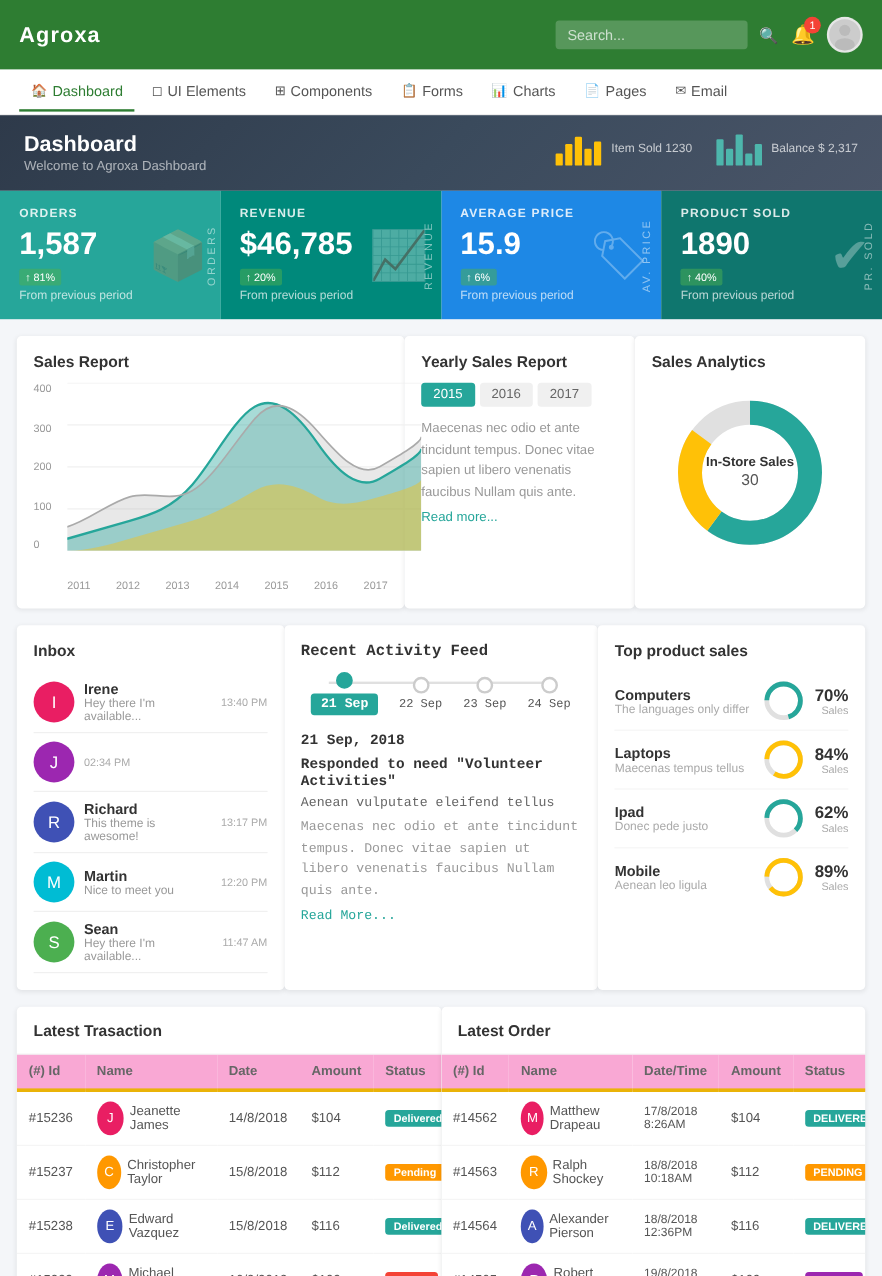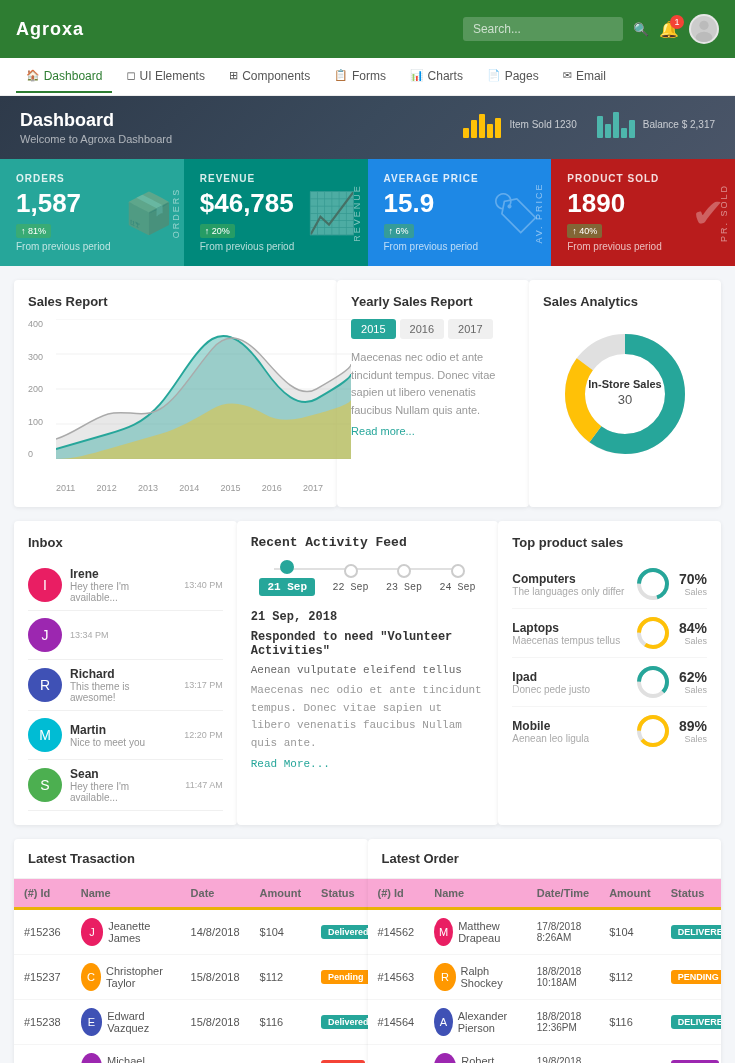--- a/index.html
+++ b/index.html
@@ -32,21 +32,21 @@
     .stat-bar { background: #ffc107; width: 6px; border-radius: 1px; }
     .stat-info { color: #fff; }
     .stat-label { font-size: 10px; color: rgba(255,255,255,0.7); }
 
     
     .metrics { display: flex; gap: 0; }
     .metric-card { flex: 1; padding: 14px 16px; position: relative; overflow: hidden; }
     .metric-card.green { background: #26a69a; }
     .metric-card.teal { background: #00897b; }
     .metric-card.blue { background: #1e88e5; }
-    .metric-card.dark-teal { background: #b91c1c; }
+    .metric-card.dark-teal { background: #0f766e; }
     .metric-label { color: rgba(255,255,255,0.85); font-size: 10px; font-weight: bold; letter-spacing: 1px; text-transform: uppercase; }
     .metric-value { color: #fff; font-size: 26px; font-weight: bold; margin: 4px 0; }
     .metric-badge { display: inline-flex; align-items: center; gap: 3px; background: rgba(0,0,0,0.2); color: #fff; font-size: 9px; padding: 2px 5px; border-radius: 2px; margin-bottom: 3px; }
     .metric-badge.up { background: rgba(76,175,80,0.5); }
     .metric-from { color: rgba(255,255,255,0.7); font-size: 10px; }
     .metric-icon { position: absolute; right: 10px; top: 50%; transform: translateY(-50%); opacity: 0.3; font-size: 40px; color: #fff; }
     .metric-side-label { position: absolute; right: -18px; top: 50%; transform: translateY(-50%) rotate(-90deg); font-size: 9px; color: rgba(255,255,255,0.5); letter-spacing: 2px; white-space: nowrap; }
 
     
     .main { padding: 14px; display: flex; flex-direction: column; gap: 14px; }
@@ -326,21 +326,21 @@
       <div class="inbox-item">
         <div class="inbox-avatar" style="background:#e91e63;color:#fff;">I</div>
         <div class="inbox-content">
           <div class="inbox-name">Irene</div>
           <div class="inbox-preview">Hey there I'm available...</div>
         </div>
         <div class="inbox-time">13:40 PM</div>
       </div>
       <div class="inbox-item">
         <div class="inbox-avatar" style="background:#9c27b0;color:#fff;">J</div>
-        <div class="inbox-time">13:34 PM</div>
+        <div class="inbox-time">02:34 PM</div>
       </div>
       <div class="inbox-item">
         <div class="inbox-avatar" style="background:#3f51b5;color:#fff;">R</div>
         <div class="inbox-content">
           <div class="inbox-name">Richard</div>
           <div class="inbox-preview">This theme is awesome!</div>
         </div>
         <div class="inbox-time">13:17 PM</div>
       </div>
       <div class="inbox-item">

